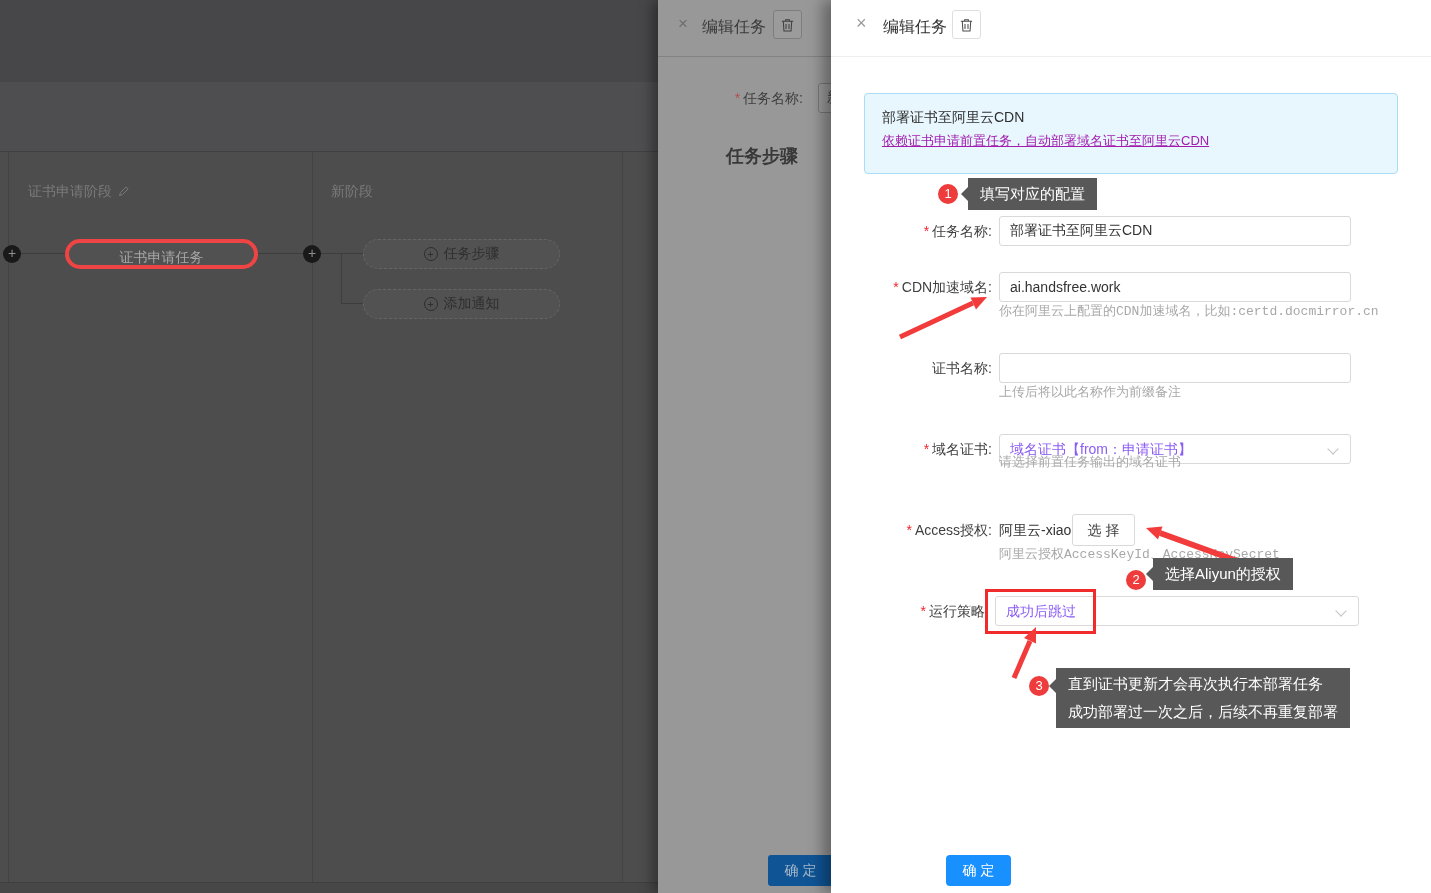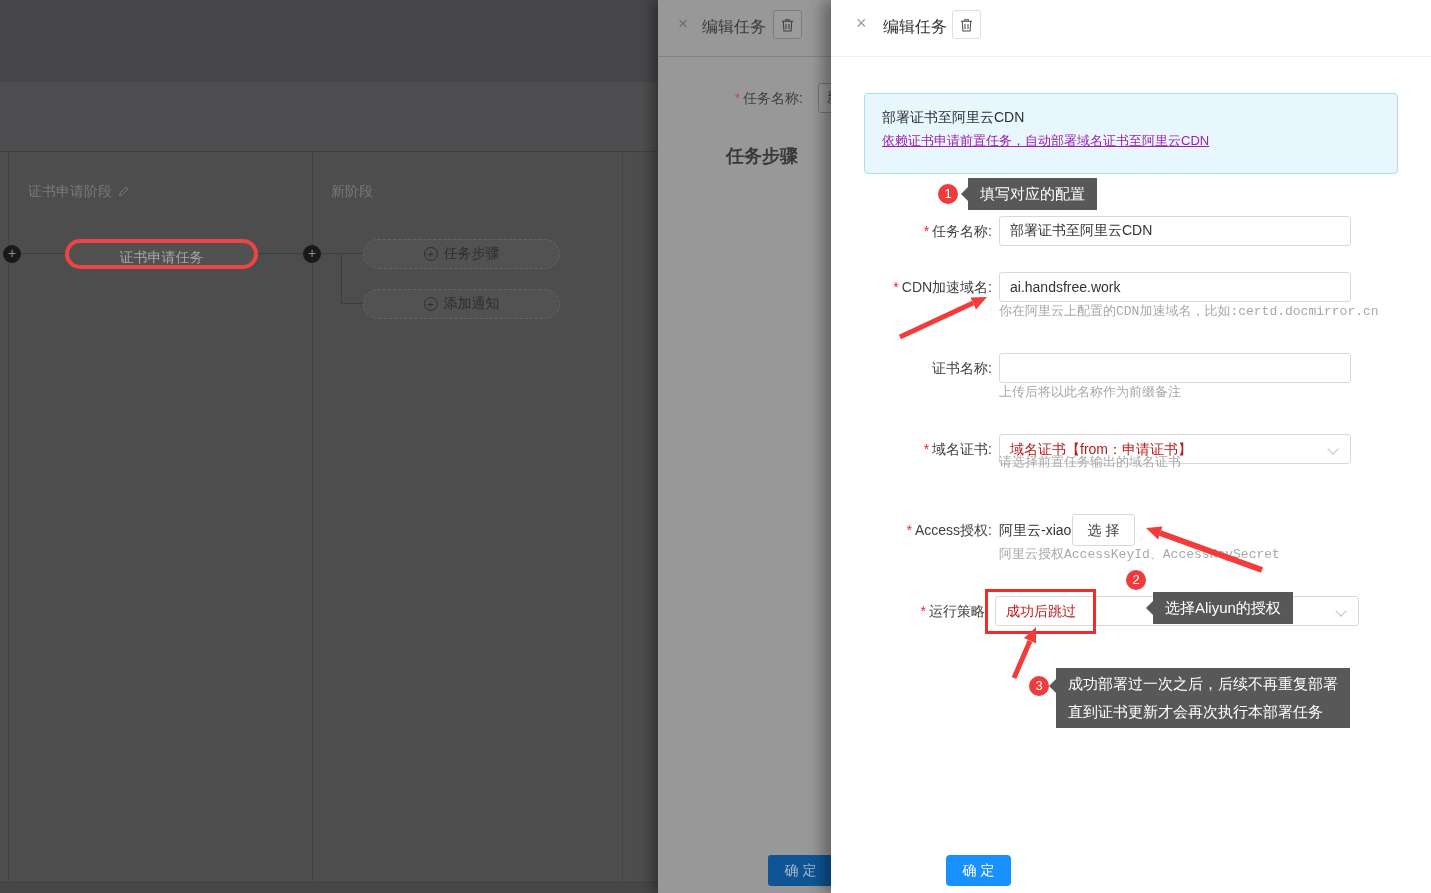--- a/index.html
+++ b/index.html
@@ -51,21 +51,21 @@
   .alert { position:absolute; left:33px; top:93px; width:534px; height:81px; background:#e8f7fe; border:1px solid #a9dcf6;
            border-radius:4px; padding:15px 17px; }
   .alert-title { font-size:14px; color:#2e2e2e; }
   .alert-desc { font-size:13px; color:#a21caf; margin-top:5px;text-decoration:underline; }
 
   .frm-label { position:absolute; left:0; width:161px; text-align:right; font-size:14px; color:#3f3f3f; line-height:30px; white-space:nowrap; }
   .req { color:#f5222d; margin-right:3px; }
   .frm-input { position:absolute; left:168px; width:352px; height:30px; border:1px solid #d9d9d9; border-radius:3px;
                font-size:14px; color:#333; padding:0 10px; background:#fff; font-family:inherit; }
   .frm-select { position:absolute; left:168px; width:352px; height:30px; border:1px solid #d9d9d9; border-radius:3px;
-                background:#fff; font-size:14px; color:#b91c1c; line-height:28px; padding:0 26px 0 10px; cursor:pointer;
+                background:#fff; font-size:14px; color:#8b5cf6; line-height:28px; padding:0 26px 0 10px; cursor:pointer;
                 white-space:nowrap; overflow:hidden; }
   .chev-icon { position:absolute; right:13px; top:10px; width:8px; height:8px;
                border-right:1.5px solid #c3c3c3; border-bottom:1.5px solid #c3c3c3; transform:rotate(45deg); }
   .frm-hint { position:absolute; left:168px; font-size:13px; color:#a8a8a8; white-space:nowrap;font-family:Liberation Mono, monospace; }
   .access-value { position:absolute; left:168px; top:515px; width:74px; line-height:30px; font-size:14px; color:#333;
                   white-space:nowrap; overflow:hidden; }
   .choose-btn { position:absolute; left:241px; top:514px; width:63px; height:32px; border:1px solid #d9d9d9; border-radius:3px;
                 background:#fff; font-size:14px; color:#3d3d3d; text-align:center; line-height:30px; cursor:pointer; font-family:inherit; }
   .red-box { position:absolute; left:154px; top:589px; width:111px; height:45px; border:3px solid #f12b2b; z-index:6; }
   .ok-btn { position:absolute; left:115px; top:855px; width:65px; height:31px; background:#1890ff; border:none; border-radius:4px;
@@ -200,21 +200,21 @@
   <div class="access-value">阿里云-xiao</div>
   <button class="choose-btn">选 择</button>
   <div class="frm-hint" style="top:545px">阿里云授权AccessKeyId、AccessKeySecret</div>
 
   <svg class="arrow-svg" style="left:309px;top:520px" width="130" height="60">
     <line x1="122" y1="50" x2="20" y2="13" stroke="#f23b3b" stroke-width="6"></line>
     <polygon points="6,8 22.5,6.5 18,19.5" fill="#f23b3b"></polygon>
   </svg>
 
   <div class="ann-circle" style="left:295px;top:570px">2</div>
-  <div class="ann-tip" style="left:322px;top:592px">
+  <div class="ann-tip" style="left:322px;top:558px">
     <span class="notch" style="top:9px"></span>
     <span>选择Aliyun的授权</span>
   </div>
 
   <div class="frm-label" style="top:596px;width:154px">
     <span class="req">*</span><span>运行策略</span>
   </div>
   <div class="frm-select" style="left:164px;top:596px;width:364px">
     <span>成功后跳过</span>
     <span class="chev-icon"></span>
@@ -222,18 +222,18 @@
   <div class="red-box"></div>
 
   <svg class="arrow-svg" style="left:174px;top:620px" width="50" height="65">
     <line x1="9" y1="58" x2="25" y2="21" stroke="#f23b3b" stroke-width="5"></line>
     <polygon points="31,7 31,23.5 19,18" fill="#f23b3b"></polygon>
   </svg>
 
   <div class="ann-circle" style="left:198px;top:676px">3</div>
   <div class="ann-tip" style="left:225px;top:668px">
     <span class="notch" style="top:11px"></span>
+    <div>直到证书更新才会再次执行本部署任务</div>
     <div>成功部署过一次之后，后续不再重复部署</div>
-    <div>直到证书更新才会再次执行本部署任务</div>
   </div>
 
   <button class="ok-btn">确 定</button>
 </div>
 
 </body></html>

